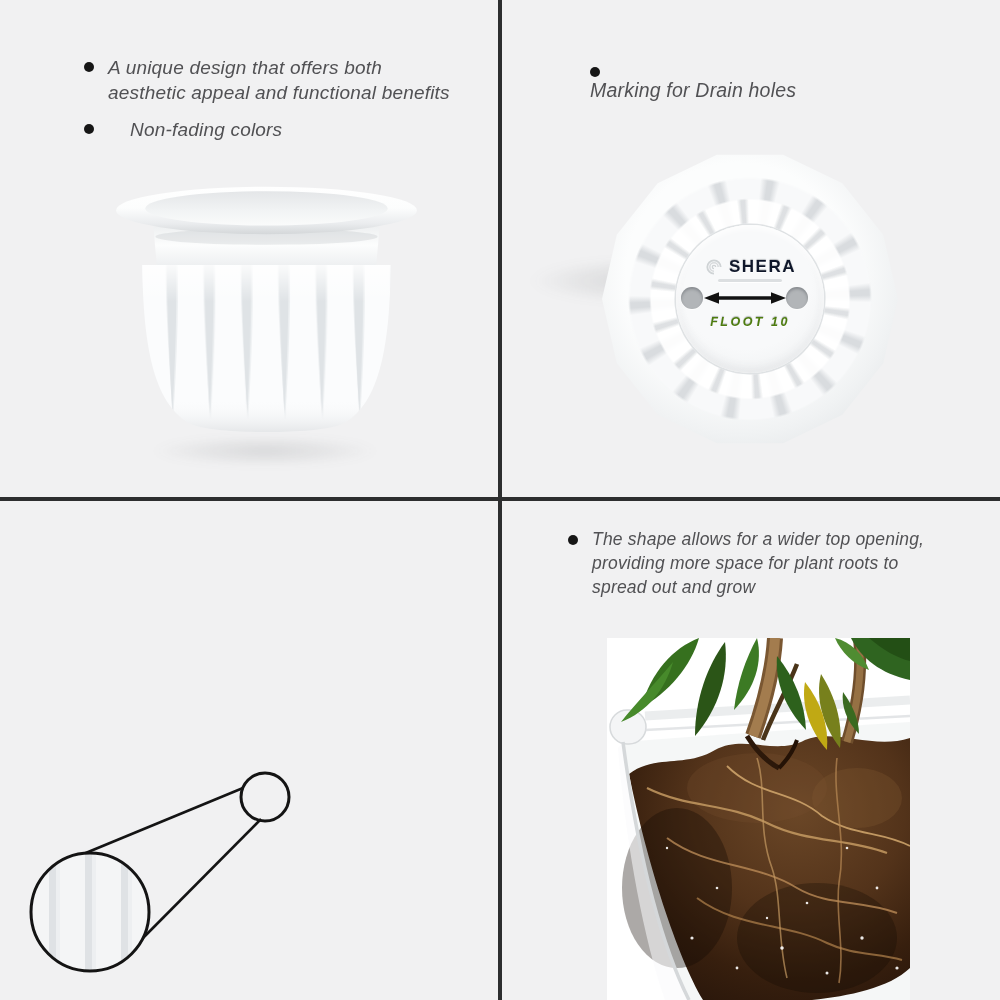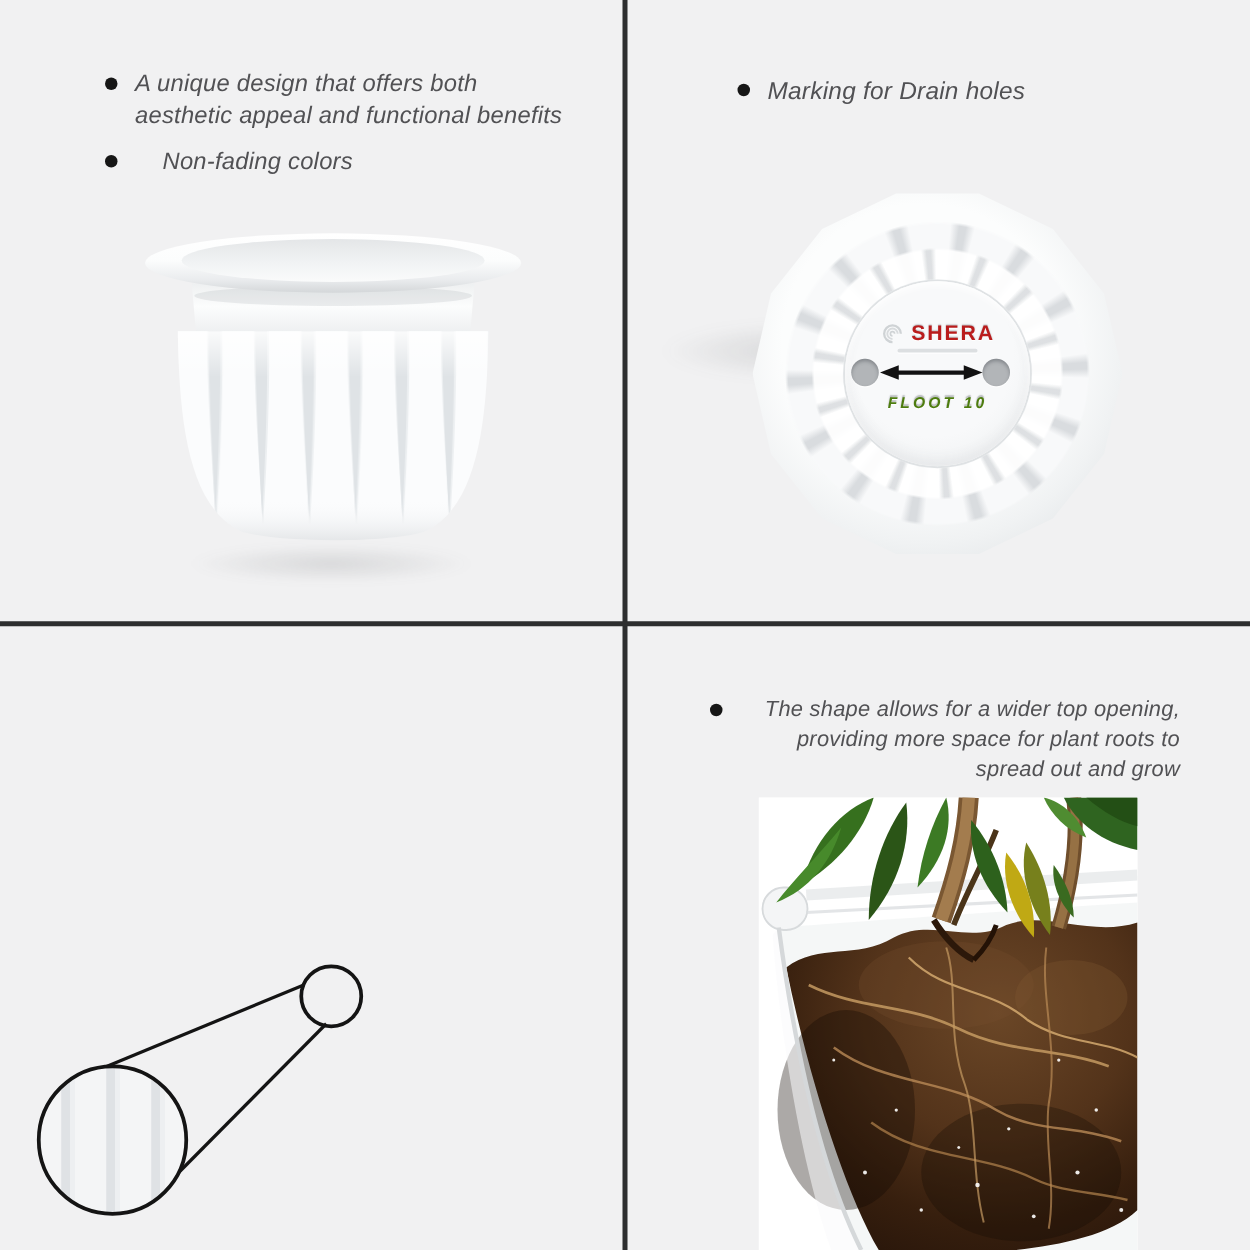--- a/index.html
+++ b/index.html
@@ -36,21 +36,21 @@
     -webkit-mask:radial-gradient(circle closest-side, transparent 58%, #000 60% 94%, transparent 96%);
             mask:radial-gradient(circle closest-side, transparent 58%, #000 60% 94%, transparent 96%);}
   .bv-ring2{position:absolute;inset:12%;border-radius:50%;
     background:repeating-conic-gradient(from 8deg, rgba(255,255,255,.9) 0deg 10deg, rgba(200,204,207,.55) 12.5deg 14.5deg, rgba(255,255,255,.9) 17deg 25.714deg);
     -webkit-mask:radial-gradient(circle closest-side, transparent 66%, #000 68% 88%, transparent 90%);
             mask:radial-gradient(circle closest-side, transparent 66%, #000 68% 88%, transparent 90%);}
   .bv-panel{position:absolute;inset:25%;border-radius:50%;
     background:radial-gradient(circle at 47% 40%, #f8f9fa 55%, #eff1f2 85%, #e8eaec 100%);
     box-shadow:0 0 0 1.5px #dfe2e4, inset 0 3px 6px rgba(255,255,255,.95), inset 0 -5px 10px rgba(70,75,80,.07);}
   .bv-logo{position:absolute;left:50%;top:106px;transform:translateX(-50%);display:flex;align-items:center;gap:5px;}
-  .bv-brand{font-weight:bold;font-size:17px;letter-spacing:1.5px;color:#b91c1c;
+  .bv-brand{font-weight:bold;font-size:17px;letter-spacing:1.5px;color:#0f172a;
     text-shadow:0 1px 0 rgba(255,255,255,.95), 0 -1px 1px rgba(95,100,105,.4);}
   .bv-tagline{position:absolute;left:50%;top:128px;transform:translateX(-50%);width:64px;height:3px;border-radius:2px;
     background:#dcdfe1;box-shadow:0 1px 0 rgba(255,255,255,.9);}
   .drain-dot{position:absolute;width:22px;height:22px;border-radius:50%;background:#b2b5b8;
     box-shadow:inset 0 2px 3px rgba(80,85,90,.45), 0 1px 0 rgba(255,255,255,.8);}
   .dot-left{left:79px;top:136px;} .dot-right{left:184px;top:136px;}
   .drain-arrow{position:absolute;left:100px;top:139px;}
   .bv-model{position:absolute;left:50%;top:164px;transform:translateX(-50%);
     font-weight:bold;font-style:italic;font-size:12.5px;letter-spacing:2.5px;color:#4d7c0f;
     text-shadow:0 1px 0 rgba(255,255,255,.95), 0 -1px 1px rgba(95,100,105,.45);}
@@ -125,21 +125,21 @@
       <path d="M38 40 L262 40 L258 86 L42 86 Z" fill="url(#neckGrad)"></path>
       <ellipse cx="150" cy="50" rx="110" ry="8" fill="rgba(110,116,122,0.12)"></ellipse>
       <path d="M27 78 L273 78 C272 152 264 216 224 236 C200 246 100 246 76 236 C36 216 28 152 27 78 Z" fill="url(#ribPat)"></path>
       <path d="M27 78 L273 78 C272 152 264 216 224 236 C200 246 100 246 76 236 C36 216 28 152 27 78 Z" fill="url(#bodyShade)"></path>
       <ellipse cx="150" cy="24" rx="149" ry="23.5" fill="url(#rimGrad)"></ellipse>
       <ellipse cx="150" cy="22" rx="120" ry="17" fill="url(#openGrad)"></ellipse>
     </svg>
   </section>
 
   <section class="quad q-tr">
-    <div class="bullet-item" style="left:90px;top:60px;">
+    <div class="bullet-item" style="left:90px;top:60px;flex-direction:column;">
       <span class="dot"></span>
       <p class="btxt" style="font-size:19.5px;">Marking for Drain holes</p>
     </div>
 
     <div class="bv-shadow" style="left:28px;top:258px;"></div>
     <div class="bv" style="left:102px;top:151px;">
       <div class="bv-outer"></div>
       <div class="bv-ring"></div>
       <div class="bv-ring2"></div>
       <div class="bv-panel"></div>
@@ -167,21 +167,21 @@
 
     <svg class="mag-overlay" viewBox="0 0 500 500">
       <line x1="243" y1="288" x2="76" y2="357" stroke="#141414" stroke-width="2.6"></line>
       <line x1="261" y1="319" x2="139" y2="442" stroke="#141414" stroke-width="2.6"></line>
       <circle cx="265" cy="297" r="24" fill="none" stroke="#141414" stroke-width="3"></circle>
       <circle cx="90" cy="412" r="59" fill="url(#zoomStripes)" stroke="#141414" stroke-width="3"></circle>
     </svg>
   </section>
 
   <section class="quad q-br">
-    <div class="bullet-item" style="left:68px;top:56px;width:390px;text-align:right;">
+    <div class="bullet-item" style="left:68px;top:28px;width:390px;">
       <span class="dot"></span>
       <p class="btxt small" style="width:352px;">The shape allows for a wider top opening, providing more space for plant roots to spread out and grow</p>
     </div>
 
     <div class="photo">
       <svg width="303" height="362" viewBox="0 0 303 362">
         <rect width="303" height="362" fill="#ffffff"></rect>
 
         <path d="M16 104 C80 99 180 92 303 84 L303 362 L82 362 C52 300 28 205 16 104 Z" fill="#eff1f2" opacity="0.6"></path>
         <rect x="3" y="72" width="36" height="34" rx="17" fill="#f4f5f6" stroke="#d7dadc" stroke-width="1.5"></rect>

